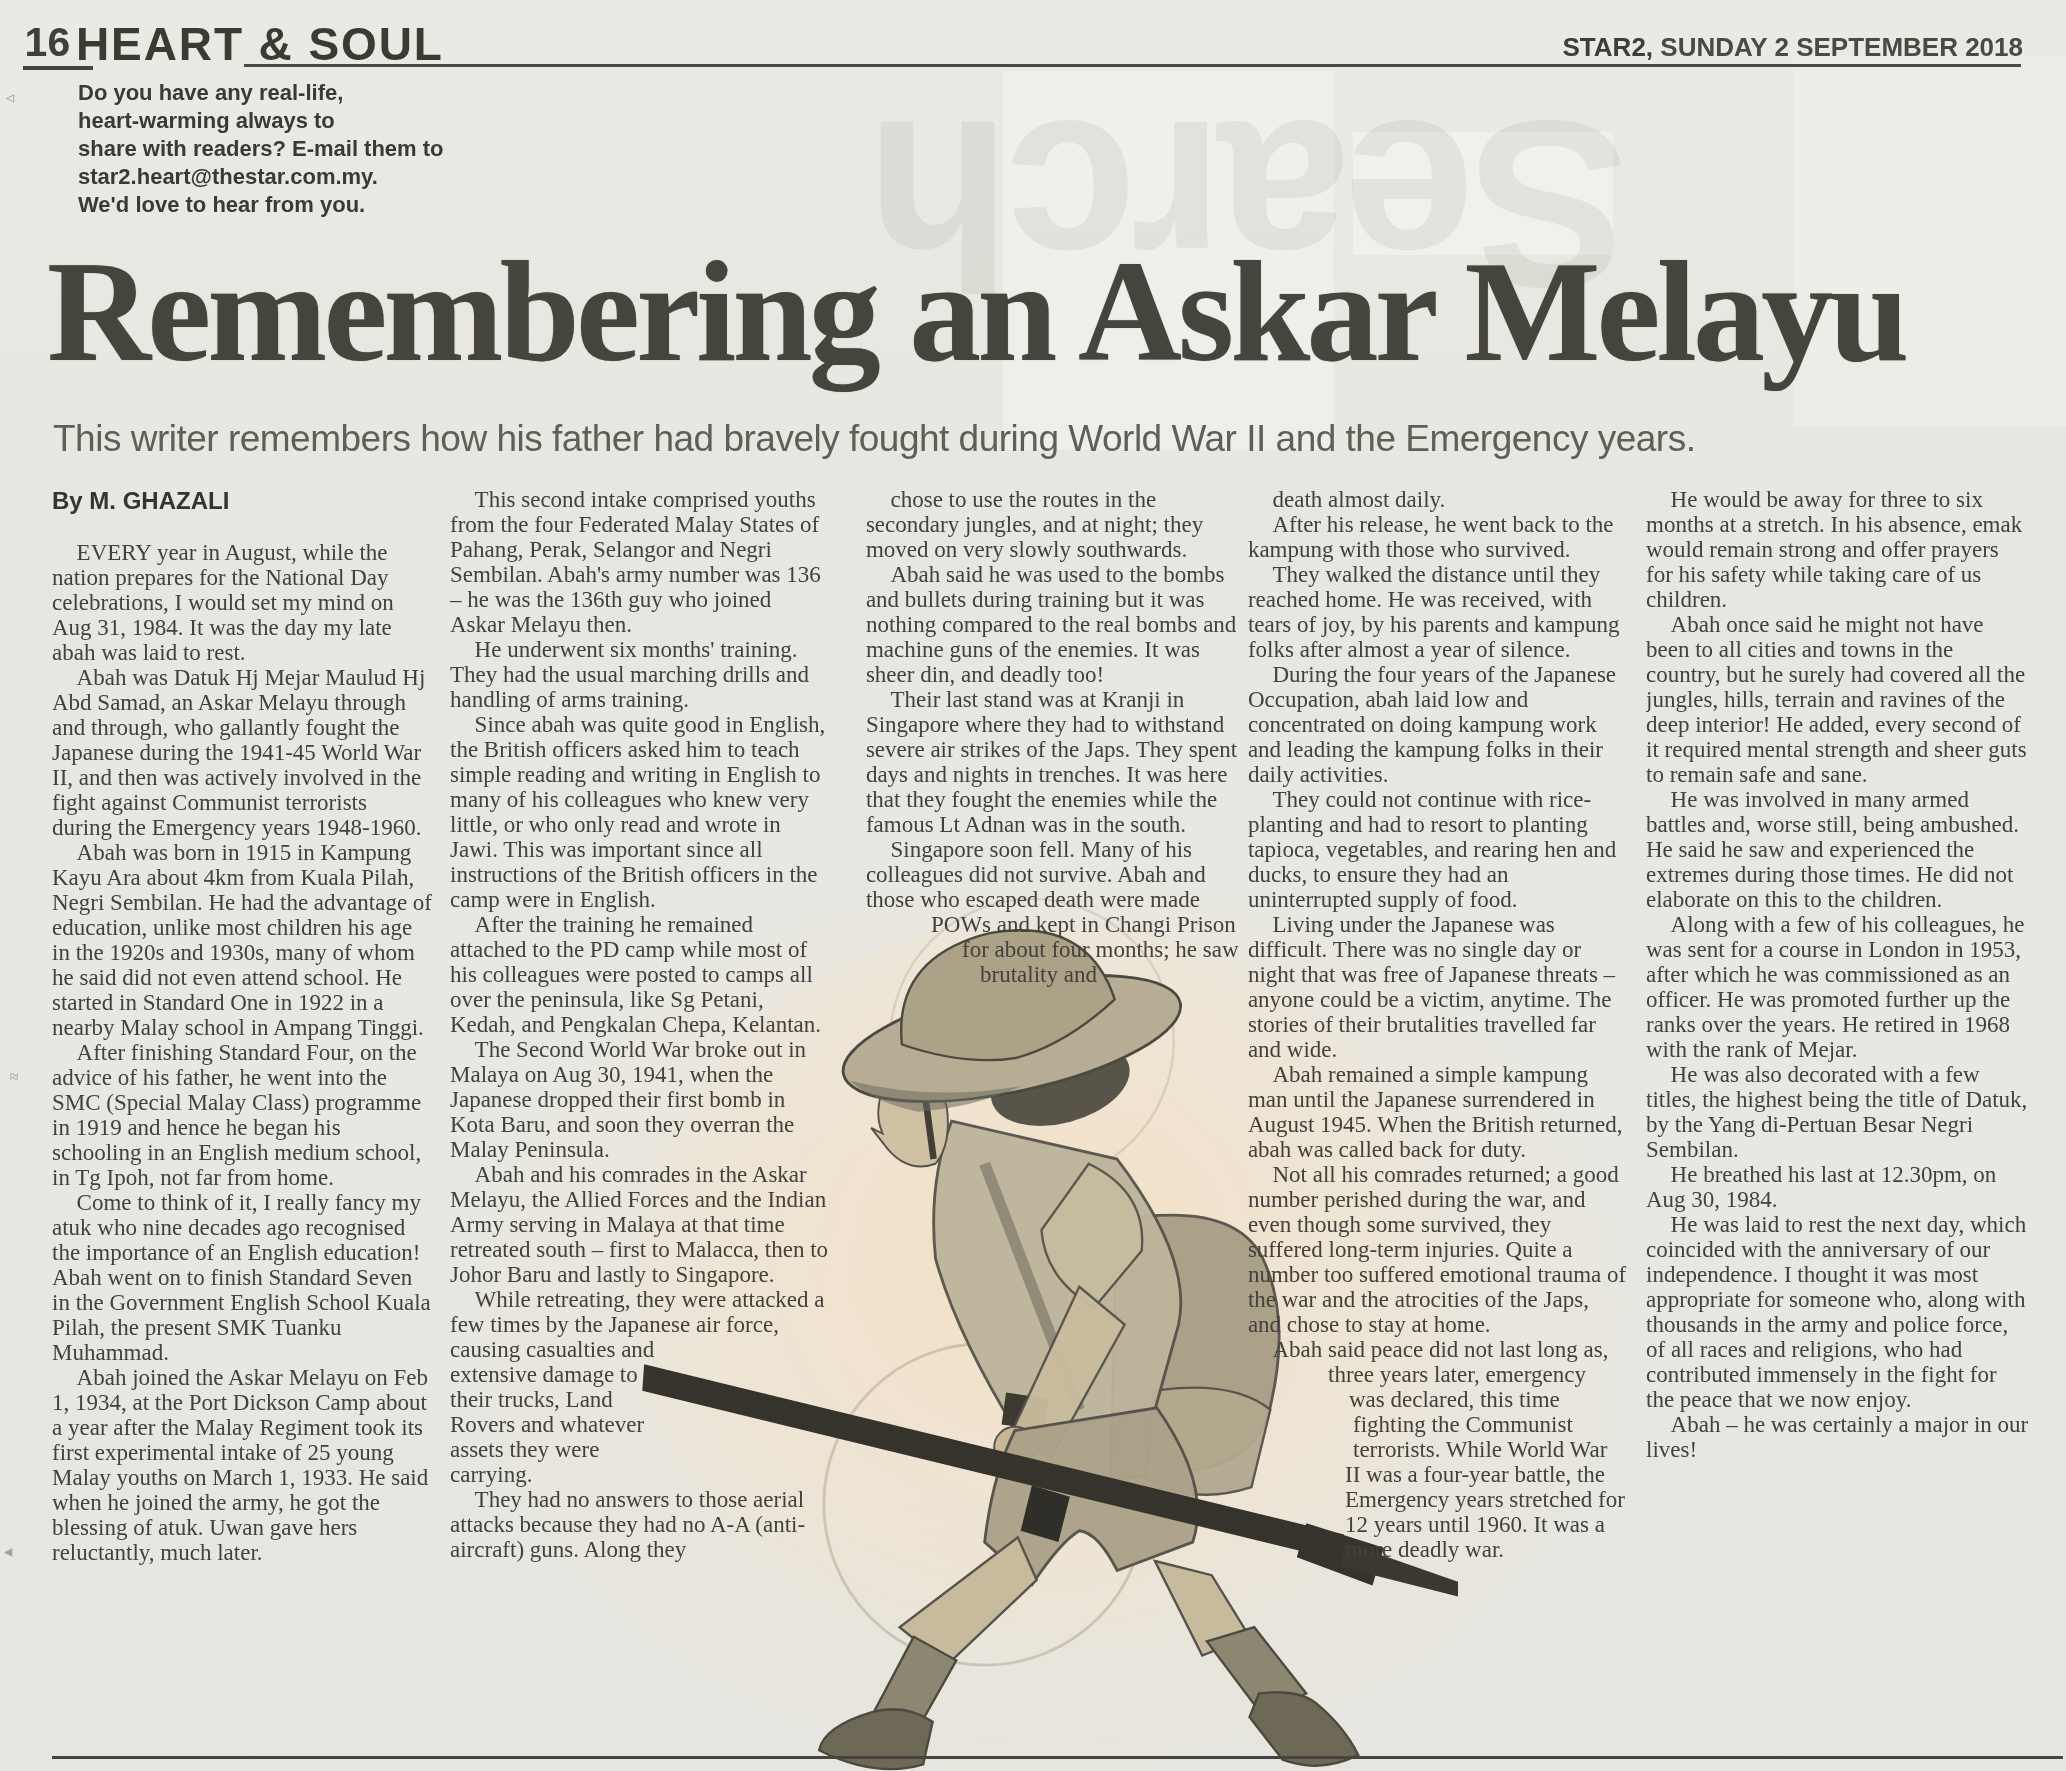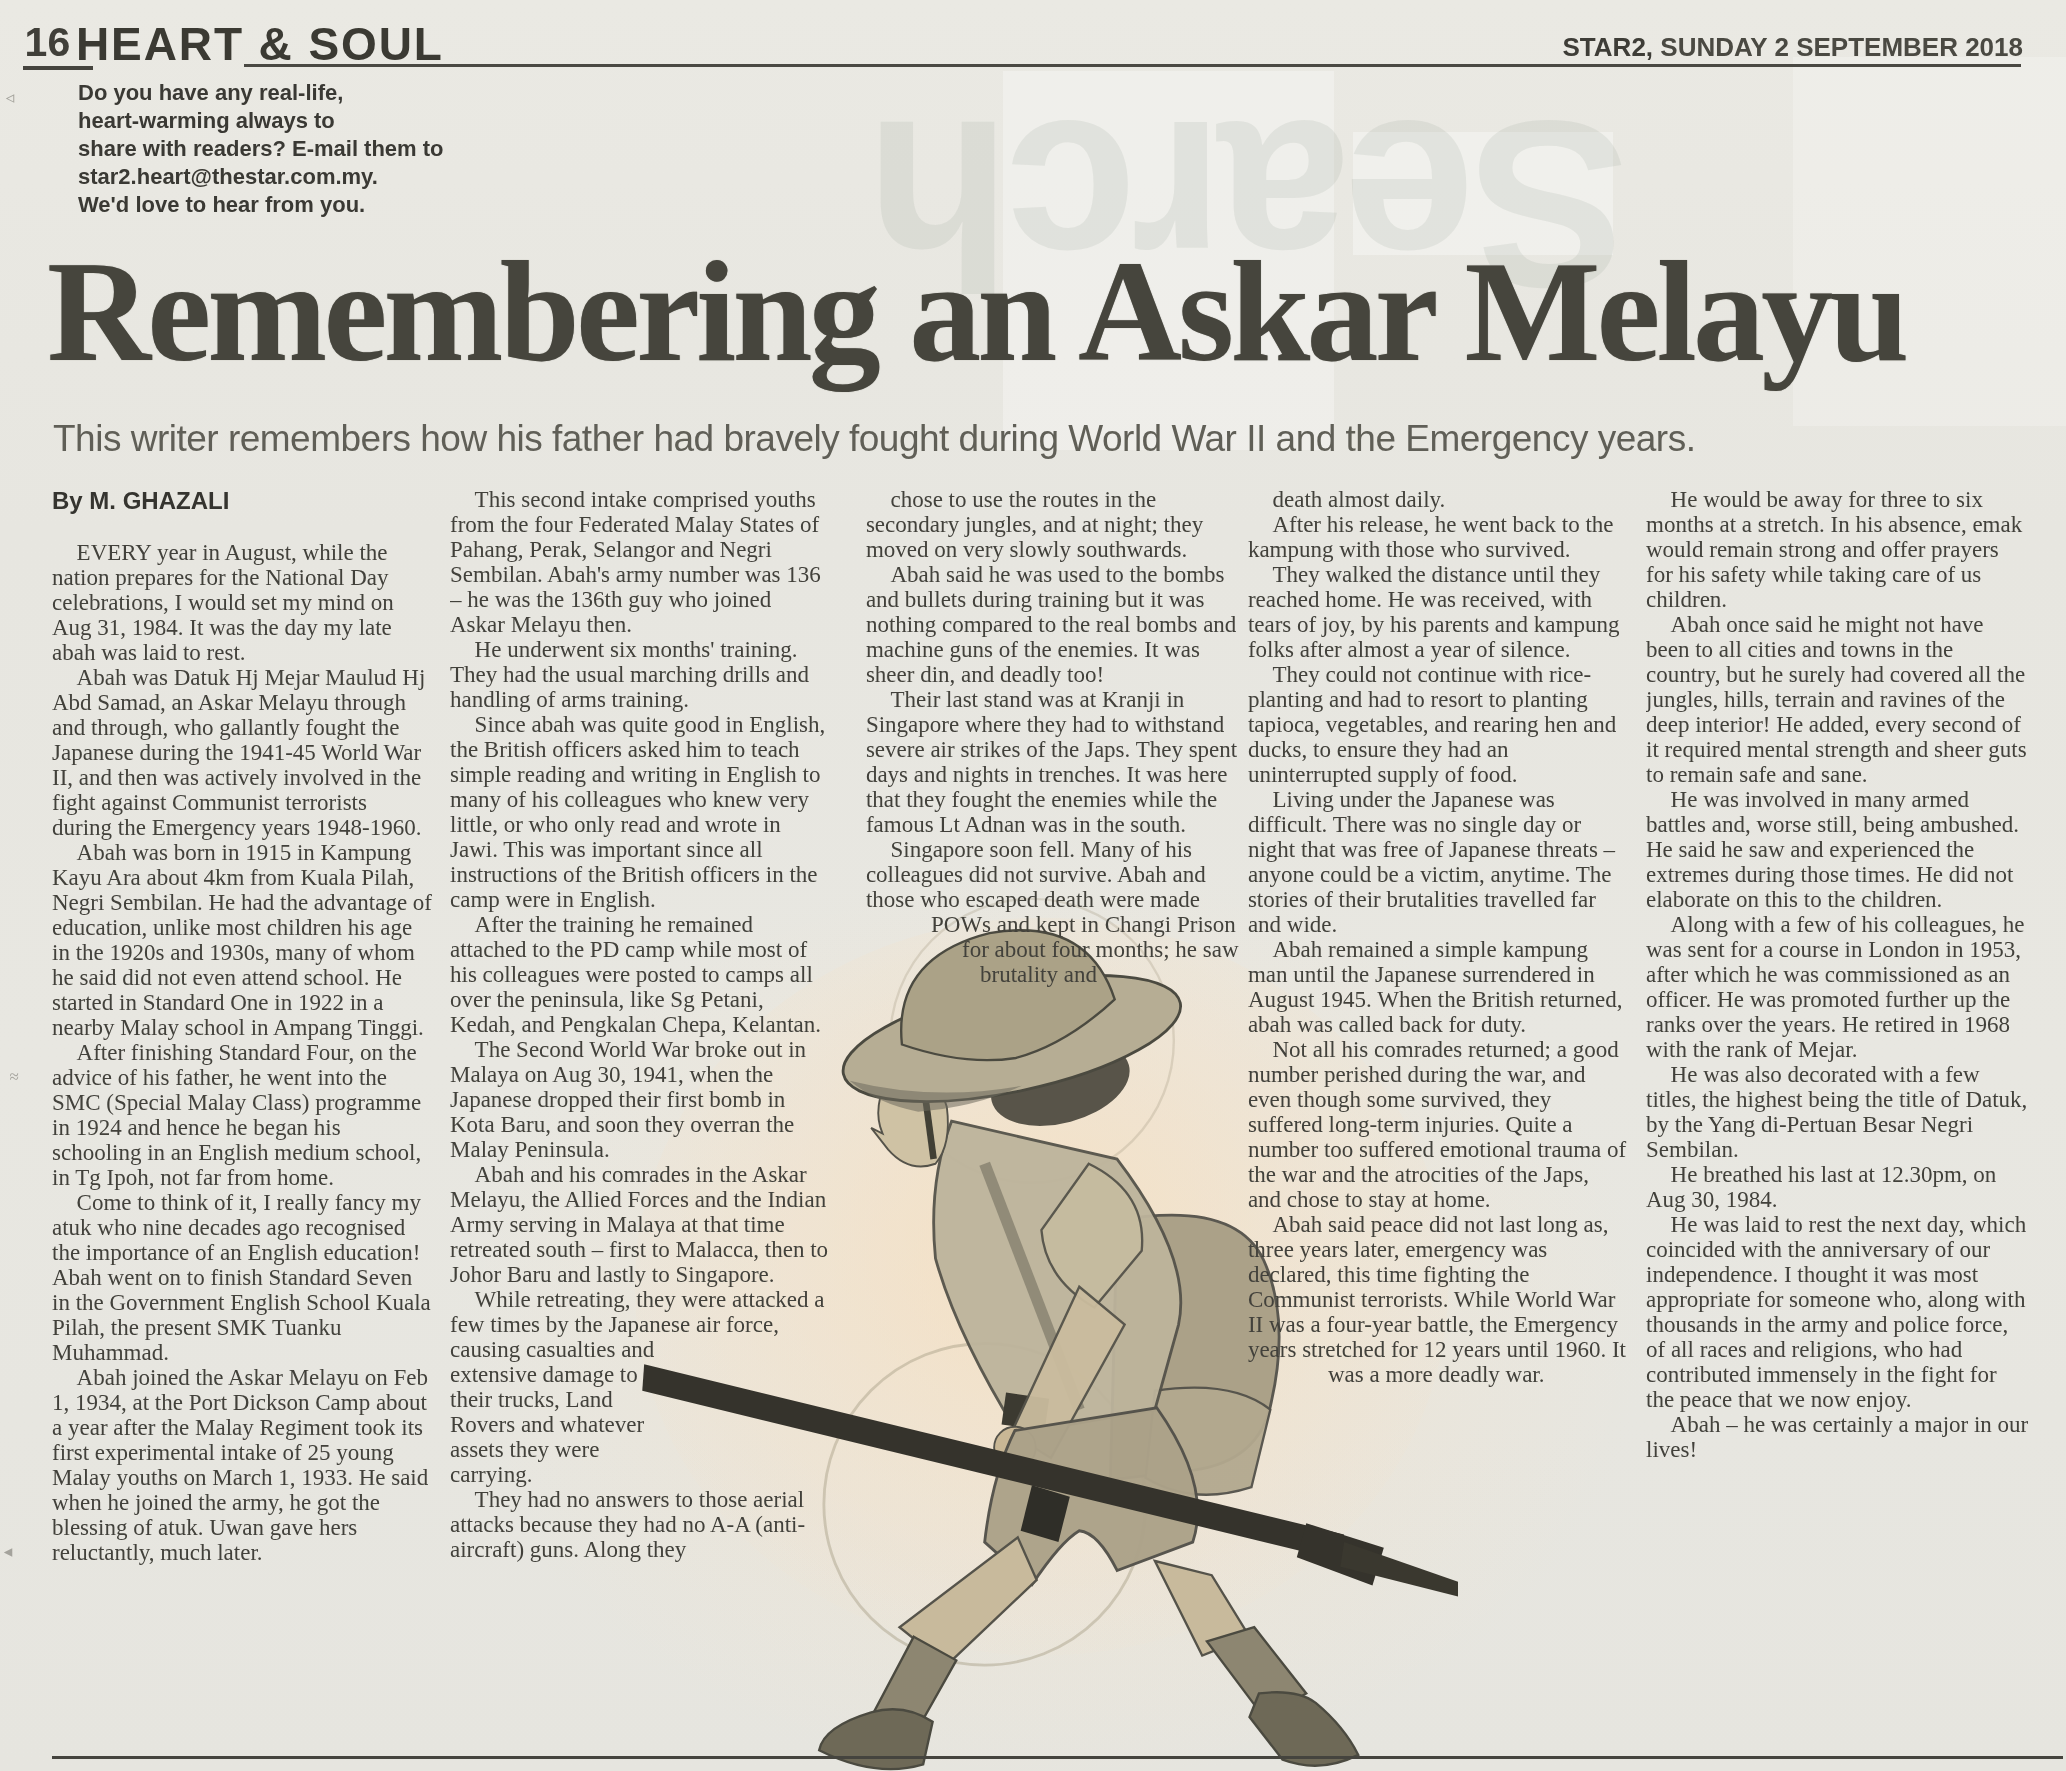--- a/index.html
+++ b/index.html
@@ -128,21 +128,21 @@
     <path d="M760 680 L842 706 L830 746 L750 716 Z" fill="#35332c"></path>
     <path d="M470 640 L510 652 L498 700 L458 688 Z" fill="#2f2e28"></path>
     <path d="M800 700 L938 748 L930 760 L796 726 Z" fill="#3a382f"></path>
   </svg>
 
   <div class="col col1">
     <div class="byline">By M. GHAZALI</div>
   <p class="para">EVERY year in August, while the nation prepares for the National Day celebrations, I would set my mind on Aug 31, 1984. It was the day my late abah was laid to rest.</p>
       <p class="para">Abah was Datuk Hj Mejar Maulud Hj Abd Samad, an Askar Melayu through and through, who gallantly fought the Japanese during the 1941-45 World War II, and then was actively involved in the fight against Communist terrorists during the Emergency years 1948-1960.</p>
       <p class="para">Abah was born in 1915 in Kampung Kayu Ara about 4km from Kuala Pilah, Negri Sembilan. He had the advantage of education, unlike most children his age in the 1920s and 1930s, many of whom he said did not even attend school. He started in Standard One in 1922 in a nearby Malay school in Ampang Tinggi.</p>
-      <p class="para">After finishing Standard Four, on the advice of his father, he went into the SMC (Special Malay Class) programme in 1924 and hence he began his schooling in an English medium school, in Tg Ipoh, not far from home.</p>
+      <p class="para">After finishing Standard Four, on the advice of his father, he went into the SMC (Special Malay Class) programme in 1919 and hence he began his schooling in an English medium school, in Tg Ipoh, not far from home.</p>
       <p class="para">Come to think of it, I really fancy my atuk who nine decades ago recognised the importance of an English education! Abah went on to finish Standard Seven in the Government English School Kuala Pilah, the present SMK Tuanku Muhammad.</p>
       <p class="para">Abah joined the Askar Melayu on Feb 1, 1934, at the Port Dickson Camp about a year after the Malay Regiment took its first experimental intake of 25 young Malay youths on March 1, 1933. He said when he joined the army, he got the blessing of atuk. Uwan gave hers reluctantly, much later.</p>
     </div>
 
   <div class="col col2">
     <div class="fr" style="width:0.9px;height:867px;"></div>
     <div class="fr" style="width:168px;height:104px;"></div>
   <p class="para">This second intake comprised youths from the four Federated Malay States of Pahang, Perak, Selangor and Negri Sembilan. Abah's army number was 136 – he was the 136th guy who joined Askar Melayu then.</p>
       <p class="para">He underwent six months' training. They had the usual marching drills and handling of arms training.</p>
       <p class="para">Since abah was quite good in English, the British officers asked him to teach simple reading and writing in English to many of his colleagues who knew very little, or who only read and wrote in Jawi. This was important since all instructions of the British officers in the camp were in English.</p>
@@ -179,20 +179,21 @@
     <div class="fl" style="width:76px;height:25.6px;"></div>
     <div class="fl" style="width:98px;height:25.6px;"></div>
     <div class="fl" style="width:96px;height:25.6px;"></div>
     <div class="fl" style="width:100px;height:25.6px;"></div>
     <div class="fl" style="width:91px;height:25.6px;"></div>
     <div class="fl" style="width:81px;height:25.6px;"></div>
     <div class="fl" style="width:76px;height:25.6px;"></div>
   <p class="para">death almost daily.</p>
       <p class="para">After his release, he went back to the kampung with those who survived.</p>
       <p class="para">They walked the distance until they reached home. He was received, with tears of joy, by his parents and kampung folks after almost a year of silence.</p>
+      <p class="para">During the four years of the Japanese Occupation, abah laid low and concentrated on doing kampung work and leading the kampung folks in their daily activities.</p>
       <p class="para">They could not continue with rice-planting and had to resort to planting tapioca, vegetables, and rearing hen and ducks, to ensure they had an uninterrupted supply of food.</p>
       <p class="para">Living under the Japanese was difficult. There was no single day or night that was free of Japanese threats – anyone could be a victim, anytime. The stories of their brutalities travelled far and wide.</p>
       <p class="para">Abah remained a simple kampung man until the Japanese surrendered in August 1945. When the British returned, abah was called back for duty.</p>
       <p class="para">Not all his comrades returned; a good number perished during the war, and even though some survived, they suffered long-term injuries. Quite a number too suffered emotional trauma of the war and the atrocities of the Japs, and chose to stay at home.</p>
       <p class="para">Abah said peace did not last long as, three years later, emergency was declared, this time fighting the Communist terrorists. While World War II was a four-year battle, the Emergency years stretched for 12 years until 1960. It was a more deadly war.</p>
     </div>
 
   <div class="col col5">
       <p class="para">He would be away for three to six months at a stretch. In his absence, emak would remain strong and offer prayers for his safety while taking care of us children.</p>
       <p class="para">Abah once said he might not have been to all cities and towns in the country, but he surely had covered all the jungles, hills, terrain and ravines of the deep interior! He added, every second of it required mental strength and sheer guts to remain safe and sane.</p>

